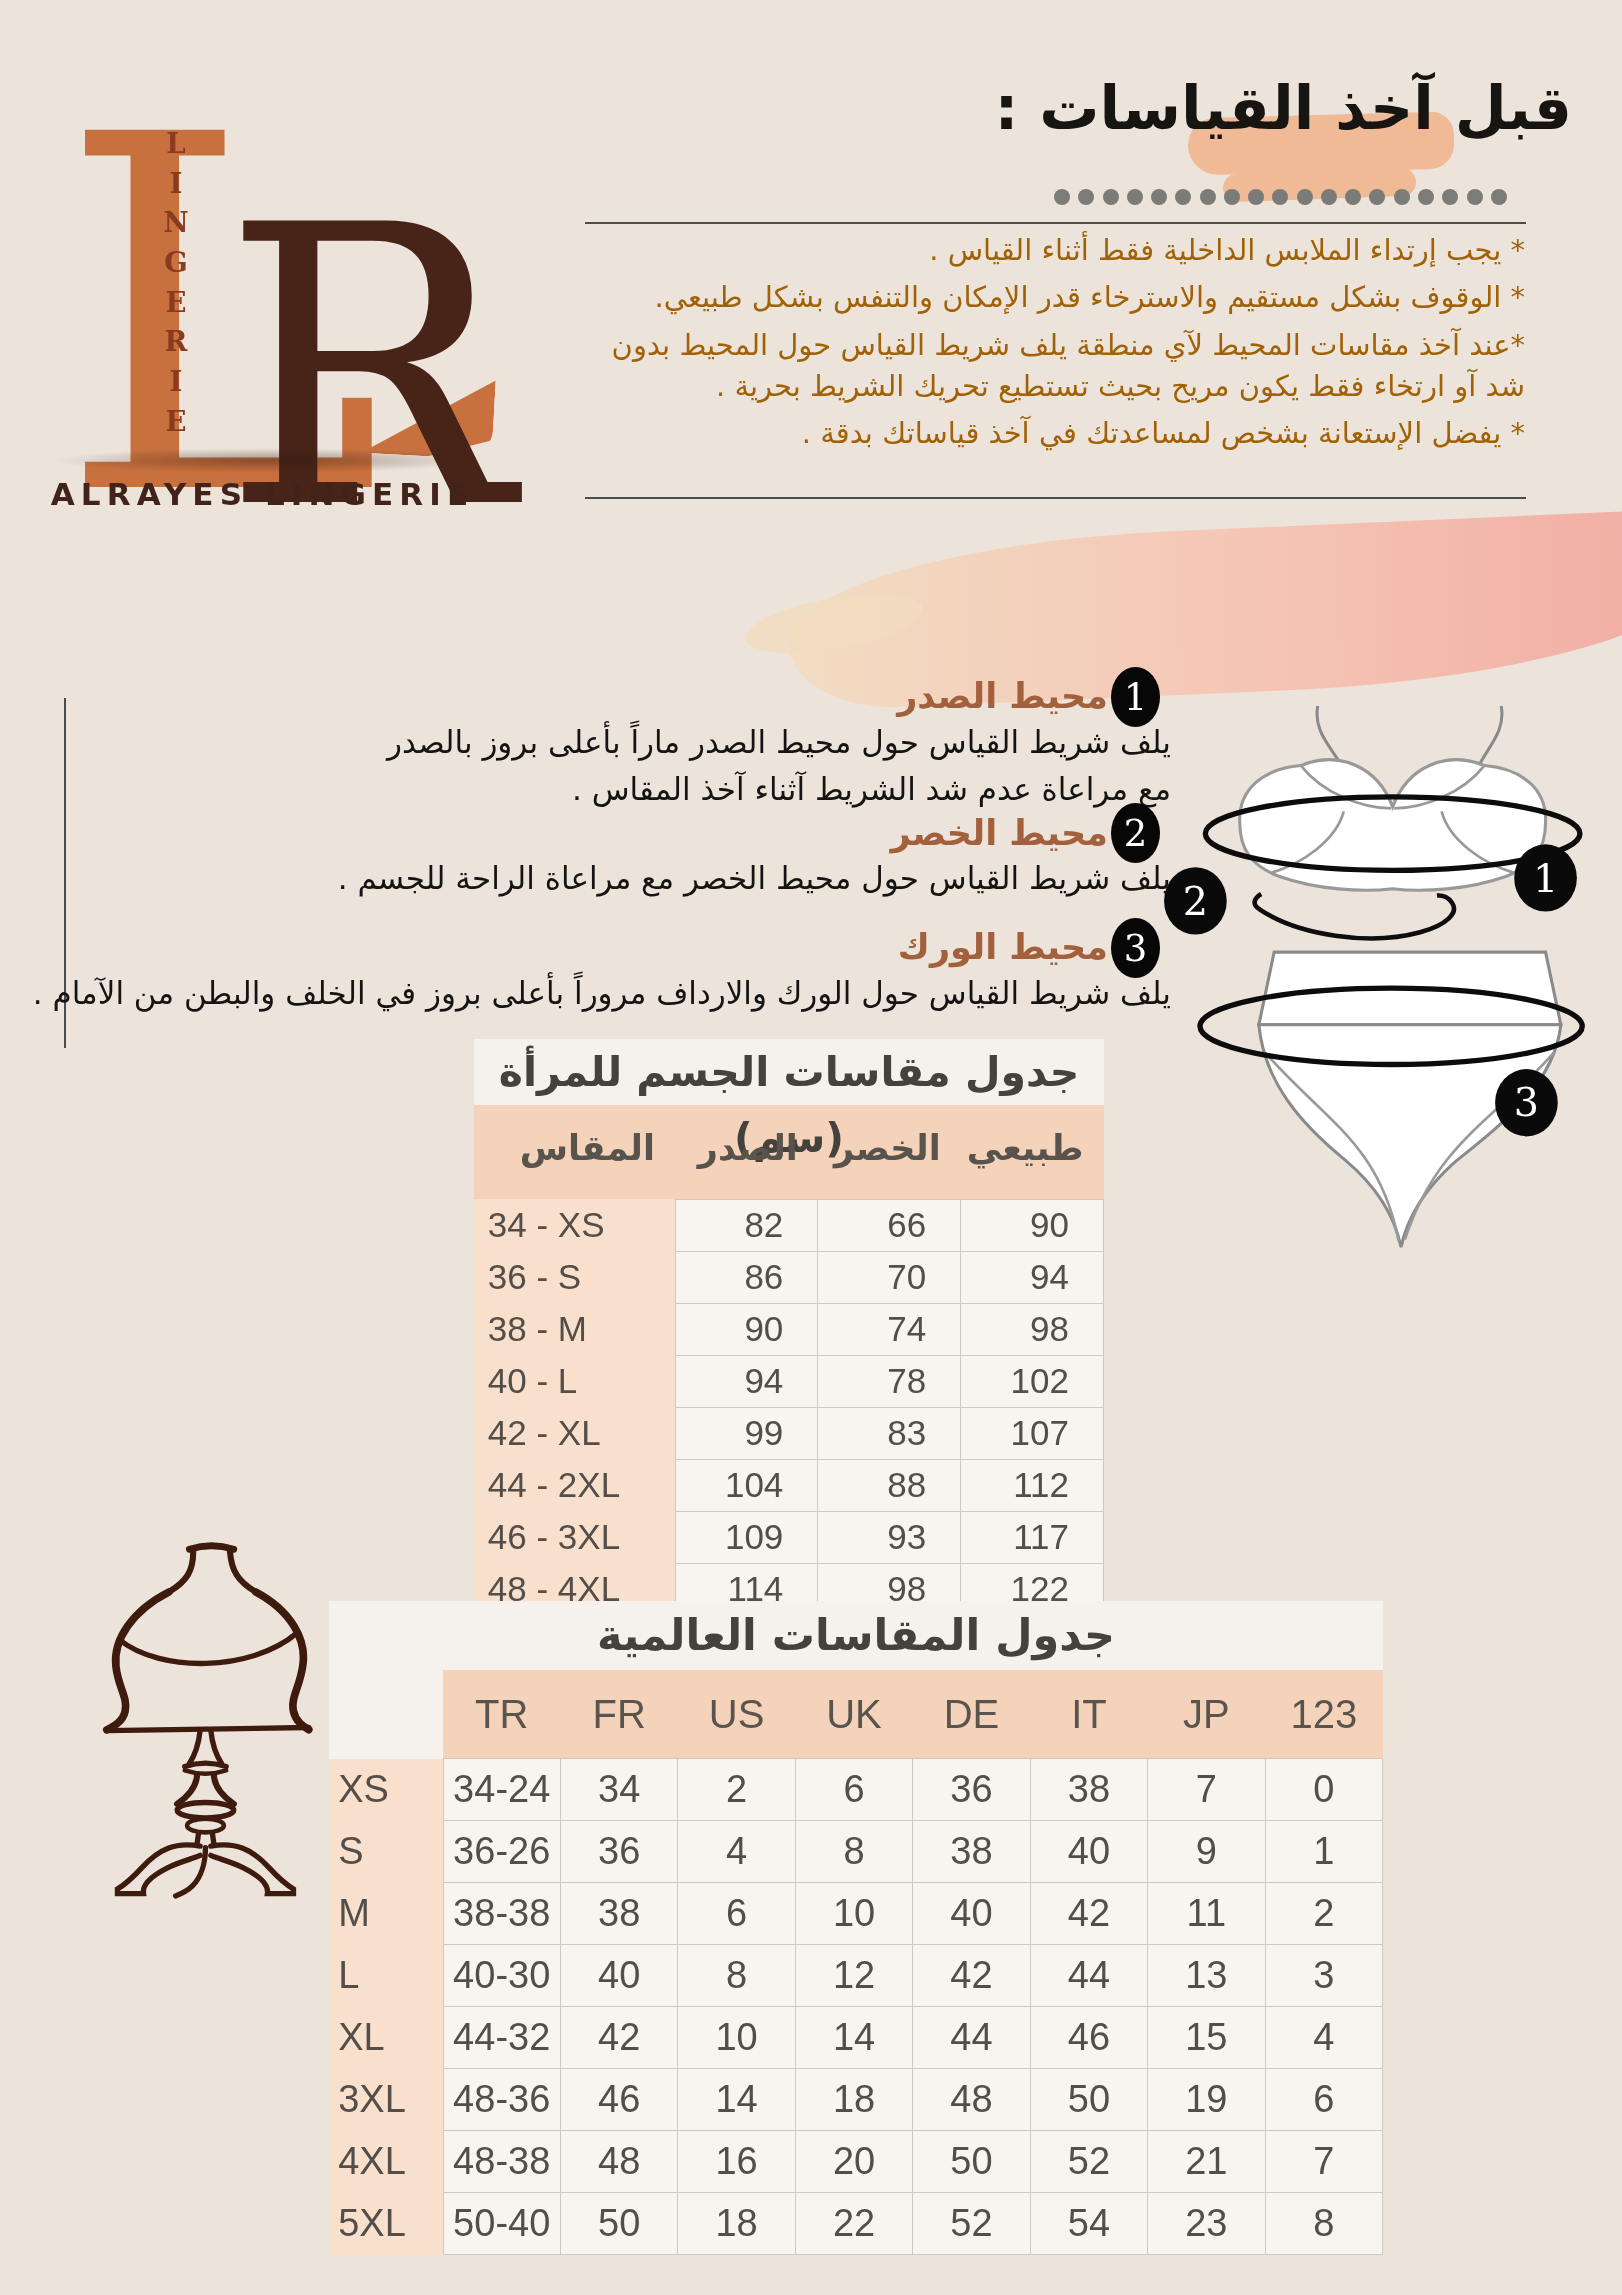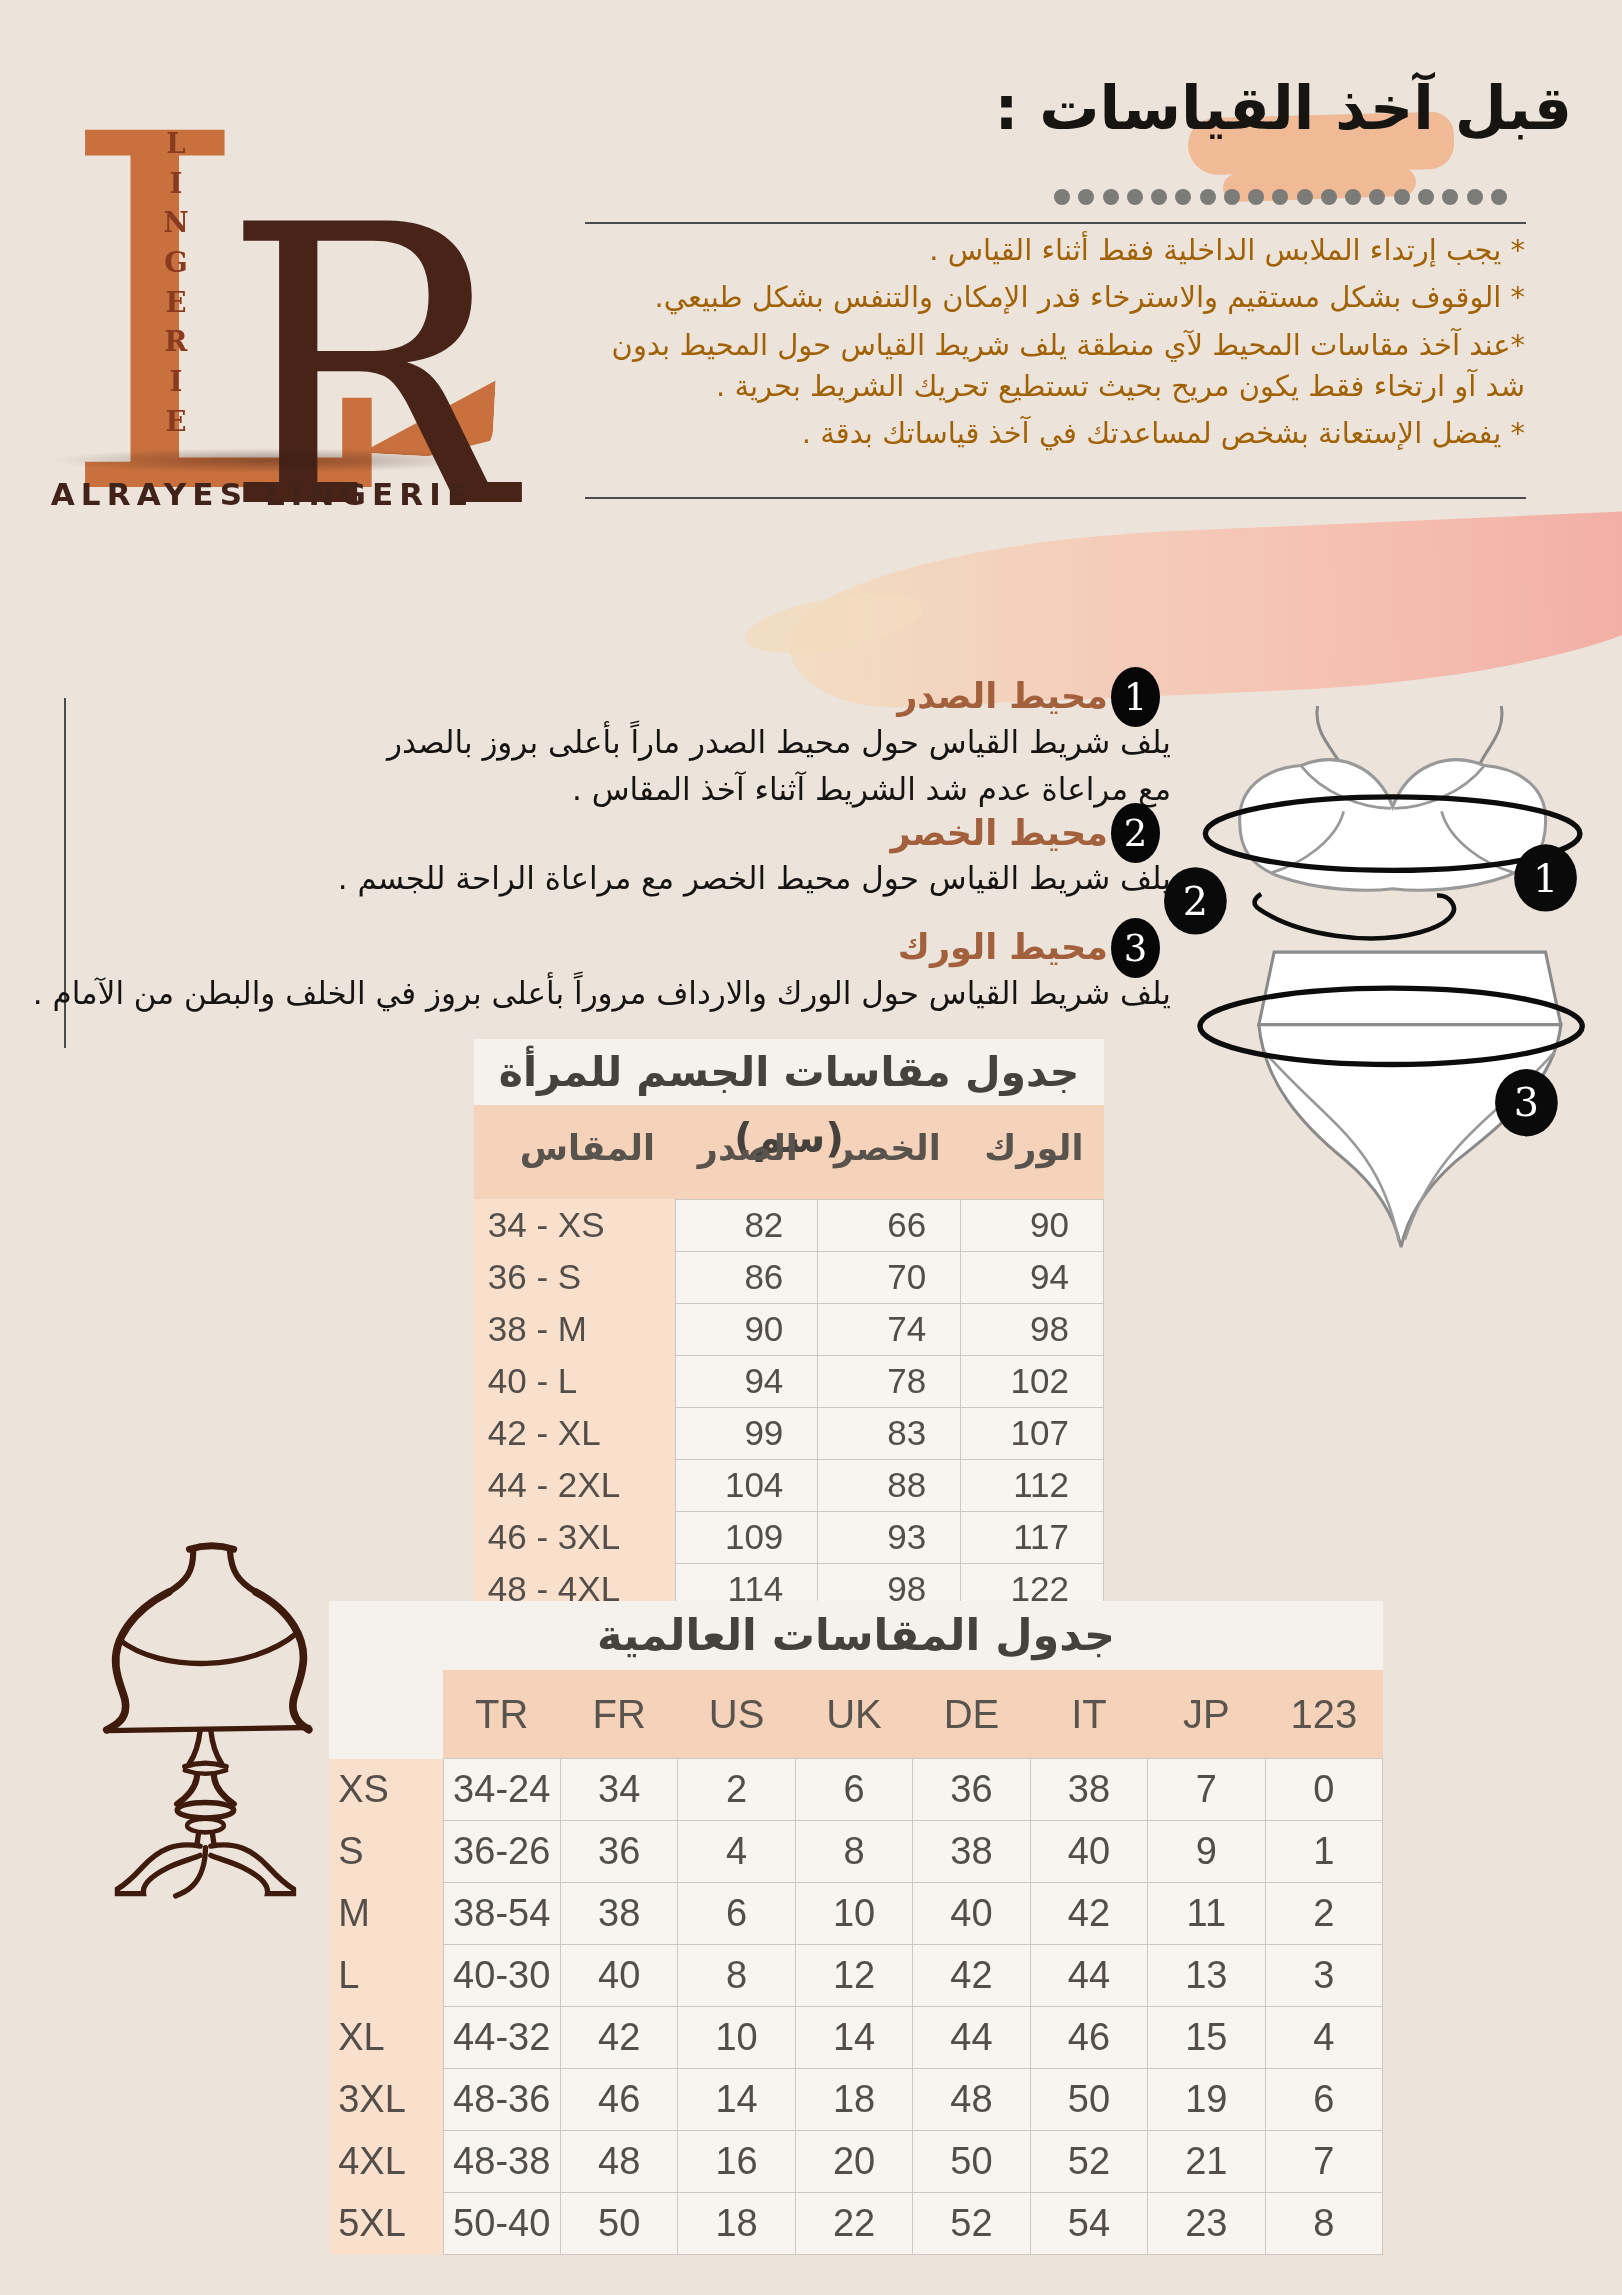--- a/index.html
+++ b/index.html
@@ -175,21 +175,21 @@
   </svg>
 
   <div class="tbl-wrap body-tbl">
     <div class="tbl-title">جدول مقاسات الجسم للمرأة (سم)</div>
     <table>
       <thead>
           <tr>
             <th>المقاس</th>
             <th>الصدر</th>
             <th>الخصر</th>
-            <th>الورك</th>
+            <th>طبيعي</th>
           </tr>
         </thead>
       <tbody>
           <tr>
             <td>34 - XS</td>
             <td>82</td>
             <td>66</td>
             <td>90</td>
           </tr>
           <tr>
@@ -272,21 +272,21 @@
             <td>36</td>
             <td>4</td>
             <td>8</td>
             <td>38</td>
             <td>40</td>
             <td>9</td>
             <td>1</td>
           </tr>
           <tr>
             <td>M</td>
-            <td>38-54</td>
+            <td>38-38</td>
             <td>38</td>
             <td>6</td>
             <td>10</td>
             <td>40</td>
             <td>42</td>
             <td>11</td>
             <td>2</td>
           </tr>
           <tr>
             <td>L</td>

